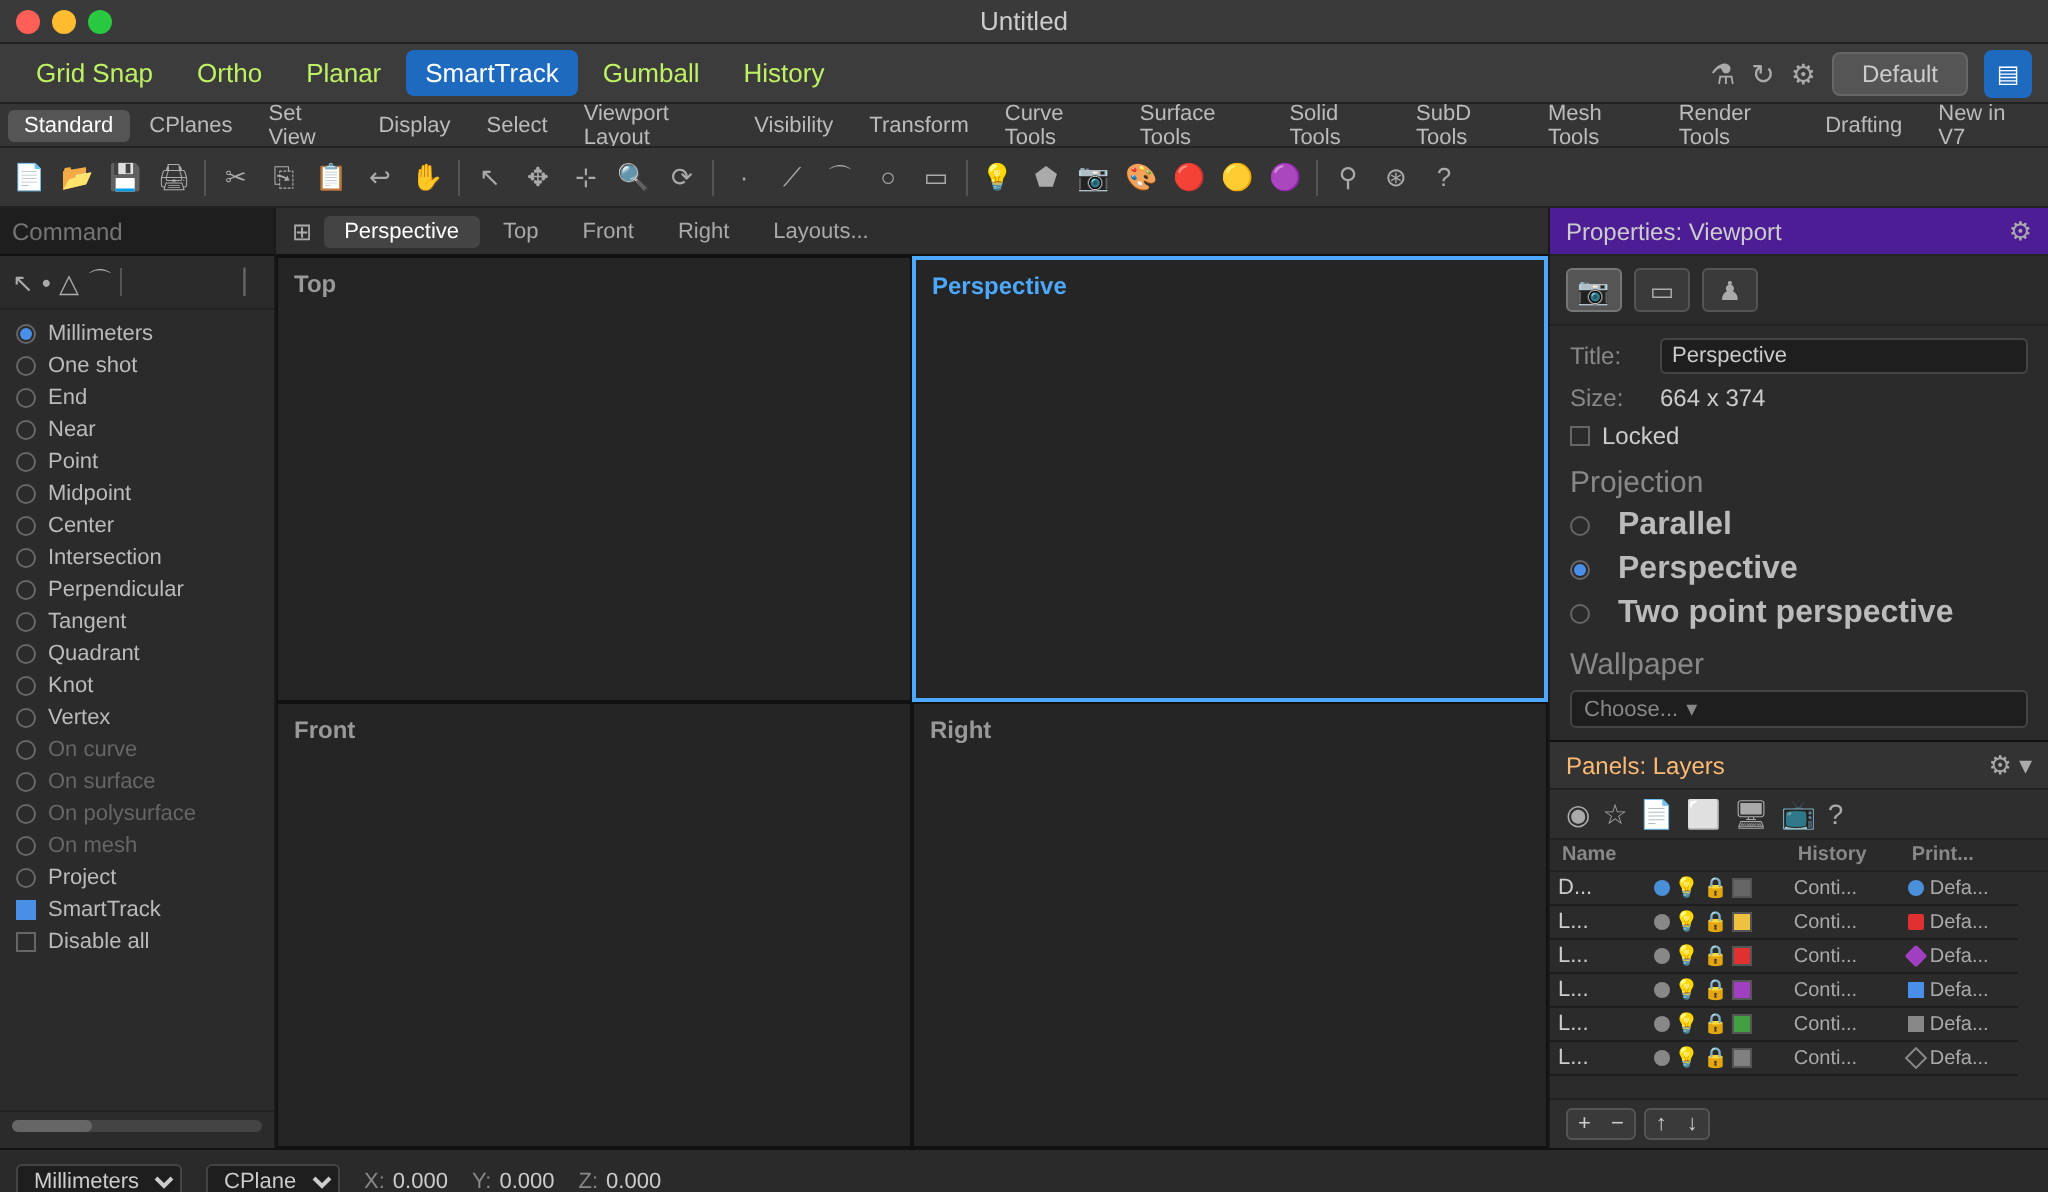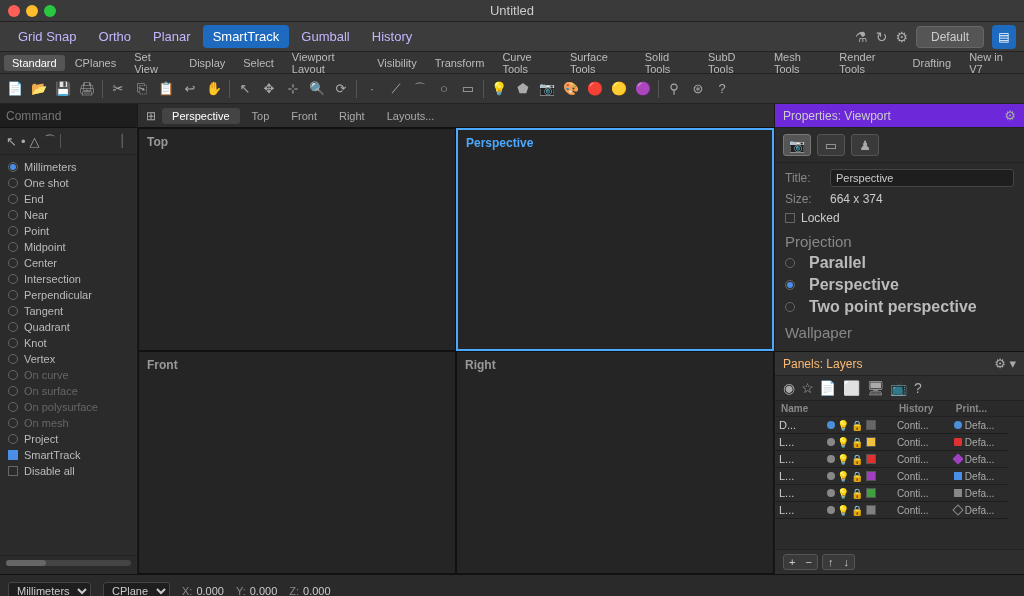--- a/index.html
+++ b/index.html
@@ -41,21 +41,21 @@
       background: #3c3c3c;
       height: 30px;
       display: flex;
       align-items: center;
       padding: 0 8px;
       gap: 2px;
       border-bottom: 1px solid #222;
     }
     .menu-item {
       padding: 4px 10px;
-      color: #c4b5fd;
+      color: #bef264;
       font-size: 13px;
       cursor: pointer;
       border-radius: 4px;
     }
     .menu-item.active { background: #1e6abf; color: white; }
     #menubar .right-items {
       margin-left: auto;
       display: flex;
       align-items: center;
       gap: 8px;
@@ -280,21 +280,21 @@
       flex-direction: column;
       flex-shrink: 0;
     }
 
     
     #props-header {
       display: flex;
       align-items: center;
       justify-content: space-between;
       padding: 4px 8px;
-      background: #6d28d9;
+      background: #4c1d95;
       border-bottom: 1px solid #222;
     }
     #props-header span { font-size: 12px; color: #ccc; }
     .gear-btn {
       background: none;
       border: none;
       color: #aaa;
       cursor: pointer;
       font-size: 13px;
     }
@@ -736,20 +736,24 @@
       <div class="radio-row">
         <div class="radio-dot active"></div>
         <span>Perspective</span>
       </div>
       <div class="radio-row">
         <div class="radio-dot"></div>
         <span>Two point perspective</span>
       </div>
       <div class="wallpaper-section">
         <div class="section-title">Wallpaper</div>
+        <div class="choose-dropdown">
+          <span>Choose...</span>
+          <span>▾</span>
+        </div>
       </div>
     </div>
 
     <div id="layers-section">
       <div id="layers-header">
         <span>Panels: Layers</span>
         <button class="gear-btn">⚙ ▾</button>
       </div>
       <div id="layers-toolbar">
         <span class="layer-tool-icon">◉</span>

